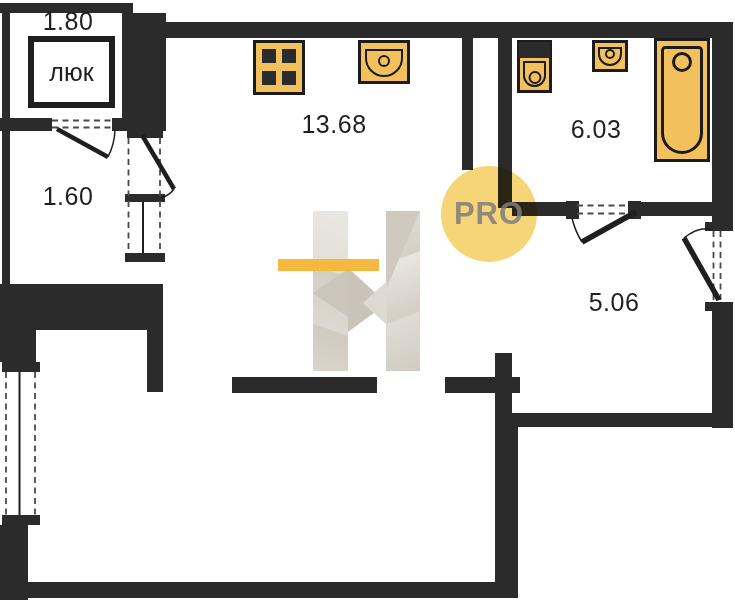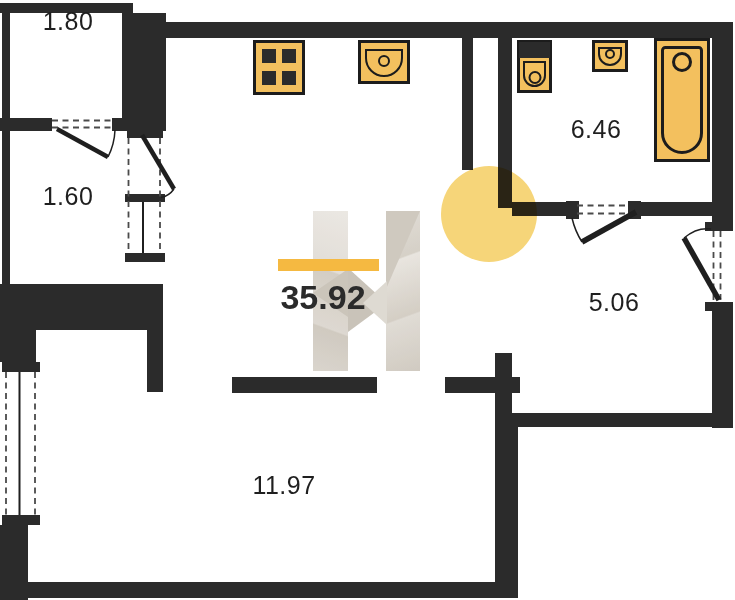--- a/index.html
+++ b/index.html
@@ -95,20 +95,23 @@
   <div class="wall" style="left:2px;top:515px;width:38px;height:10px"></div>
   <div class="wall" style="left:0;top:525px;width:28px;height:75px"></div>
   <div class="wall" style="left:0;top:582px;width:518px;height:16px"></div>
   <div class="wall" style="left:495px;top:427px;width:23px;height:171px"></div>
   <div class="wall" style="left:0;top:118px;width:52px;height:13px"></div>
   <div class="wall" style="left:112px;top:118px;width:21px;height:13px"></div>
   <div class="wall" style="left:127px;top:130px;width:36px;height:8px"></div>
   <div class="wall" style="left:125px;top:194px;width:40px;height:8px"></div>
   <div class="wall" style="left:125px;top:253px;width:40px;height:9px"></div>
 
+  <div class="hatch-box">
+    <span class="hatch-text">люк</span>
+  </div>
 
   <div class="fixture stove">
     <div class="burner b1"></div>
     <div class="burner b2"></div>
     <div class="burner b3"></div>
     <div class="burner b4"></div>
   </div>
   <div class="fixture ksink">
     <div class="basin"></div>
     <div class="hole"></div>
@@ -157,21 +160,21 @@
   <div class="wm-h">
     <div class="wm-bar l"></div>
     <div class="wm-bar r"></div>
     <div class="wm-tri wm-t1"></div>
     <div class="wm-tri wm-t2"></div>
     <div class="wm-tri wm-mid"></div>
     <div class="wm-tri wm-mid2"></div>
   </div>
   <div class="accent-bar"></div>
   <div class="pro-circle"></div>
+  <div class="pro-text">PRO</div>
 
   <div class="area-label" style="left:68px;top:21px">1.80</div>
   <div class="area-label" style="left:68px;top:196px">1.60</div>
-  <div class="area-label" style="left:596px;top:129px">6.46</div>
+  <div class="area-label" style="left:334px;top:124px">13.68</div>
+  <div class="area-label" style="left:596px;top:129px">6.03</div>
   <div class="area-label" style="left:614px;top:302px">5.06</div>
-  <div class="area-label" style="left:284px;top:485px">11.97</div>
-  <div class="total-label" style="left:323px;top:297px">35.92</div>
 
 </div>
 
 </body></html>

